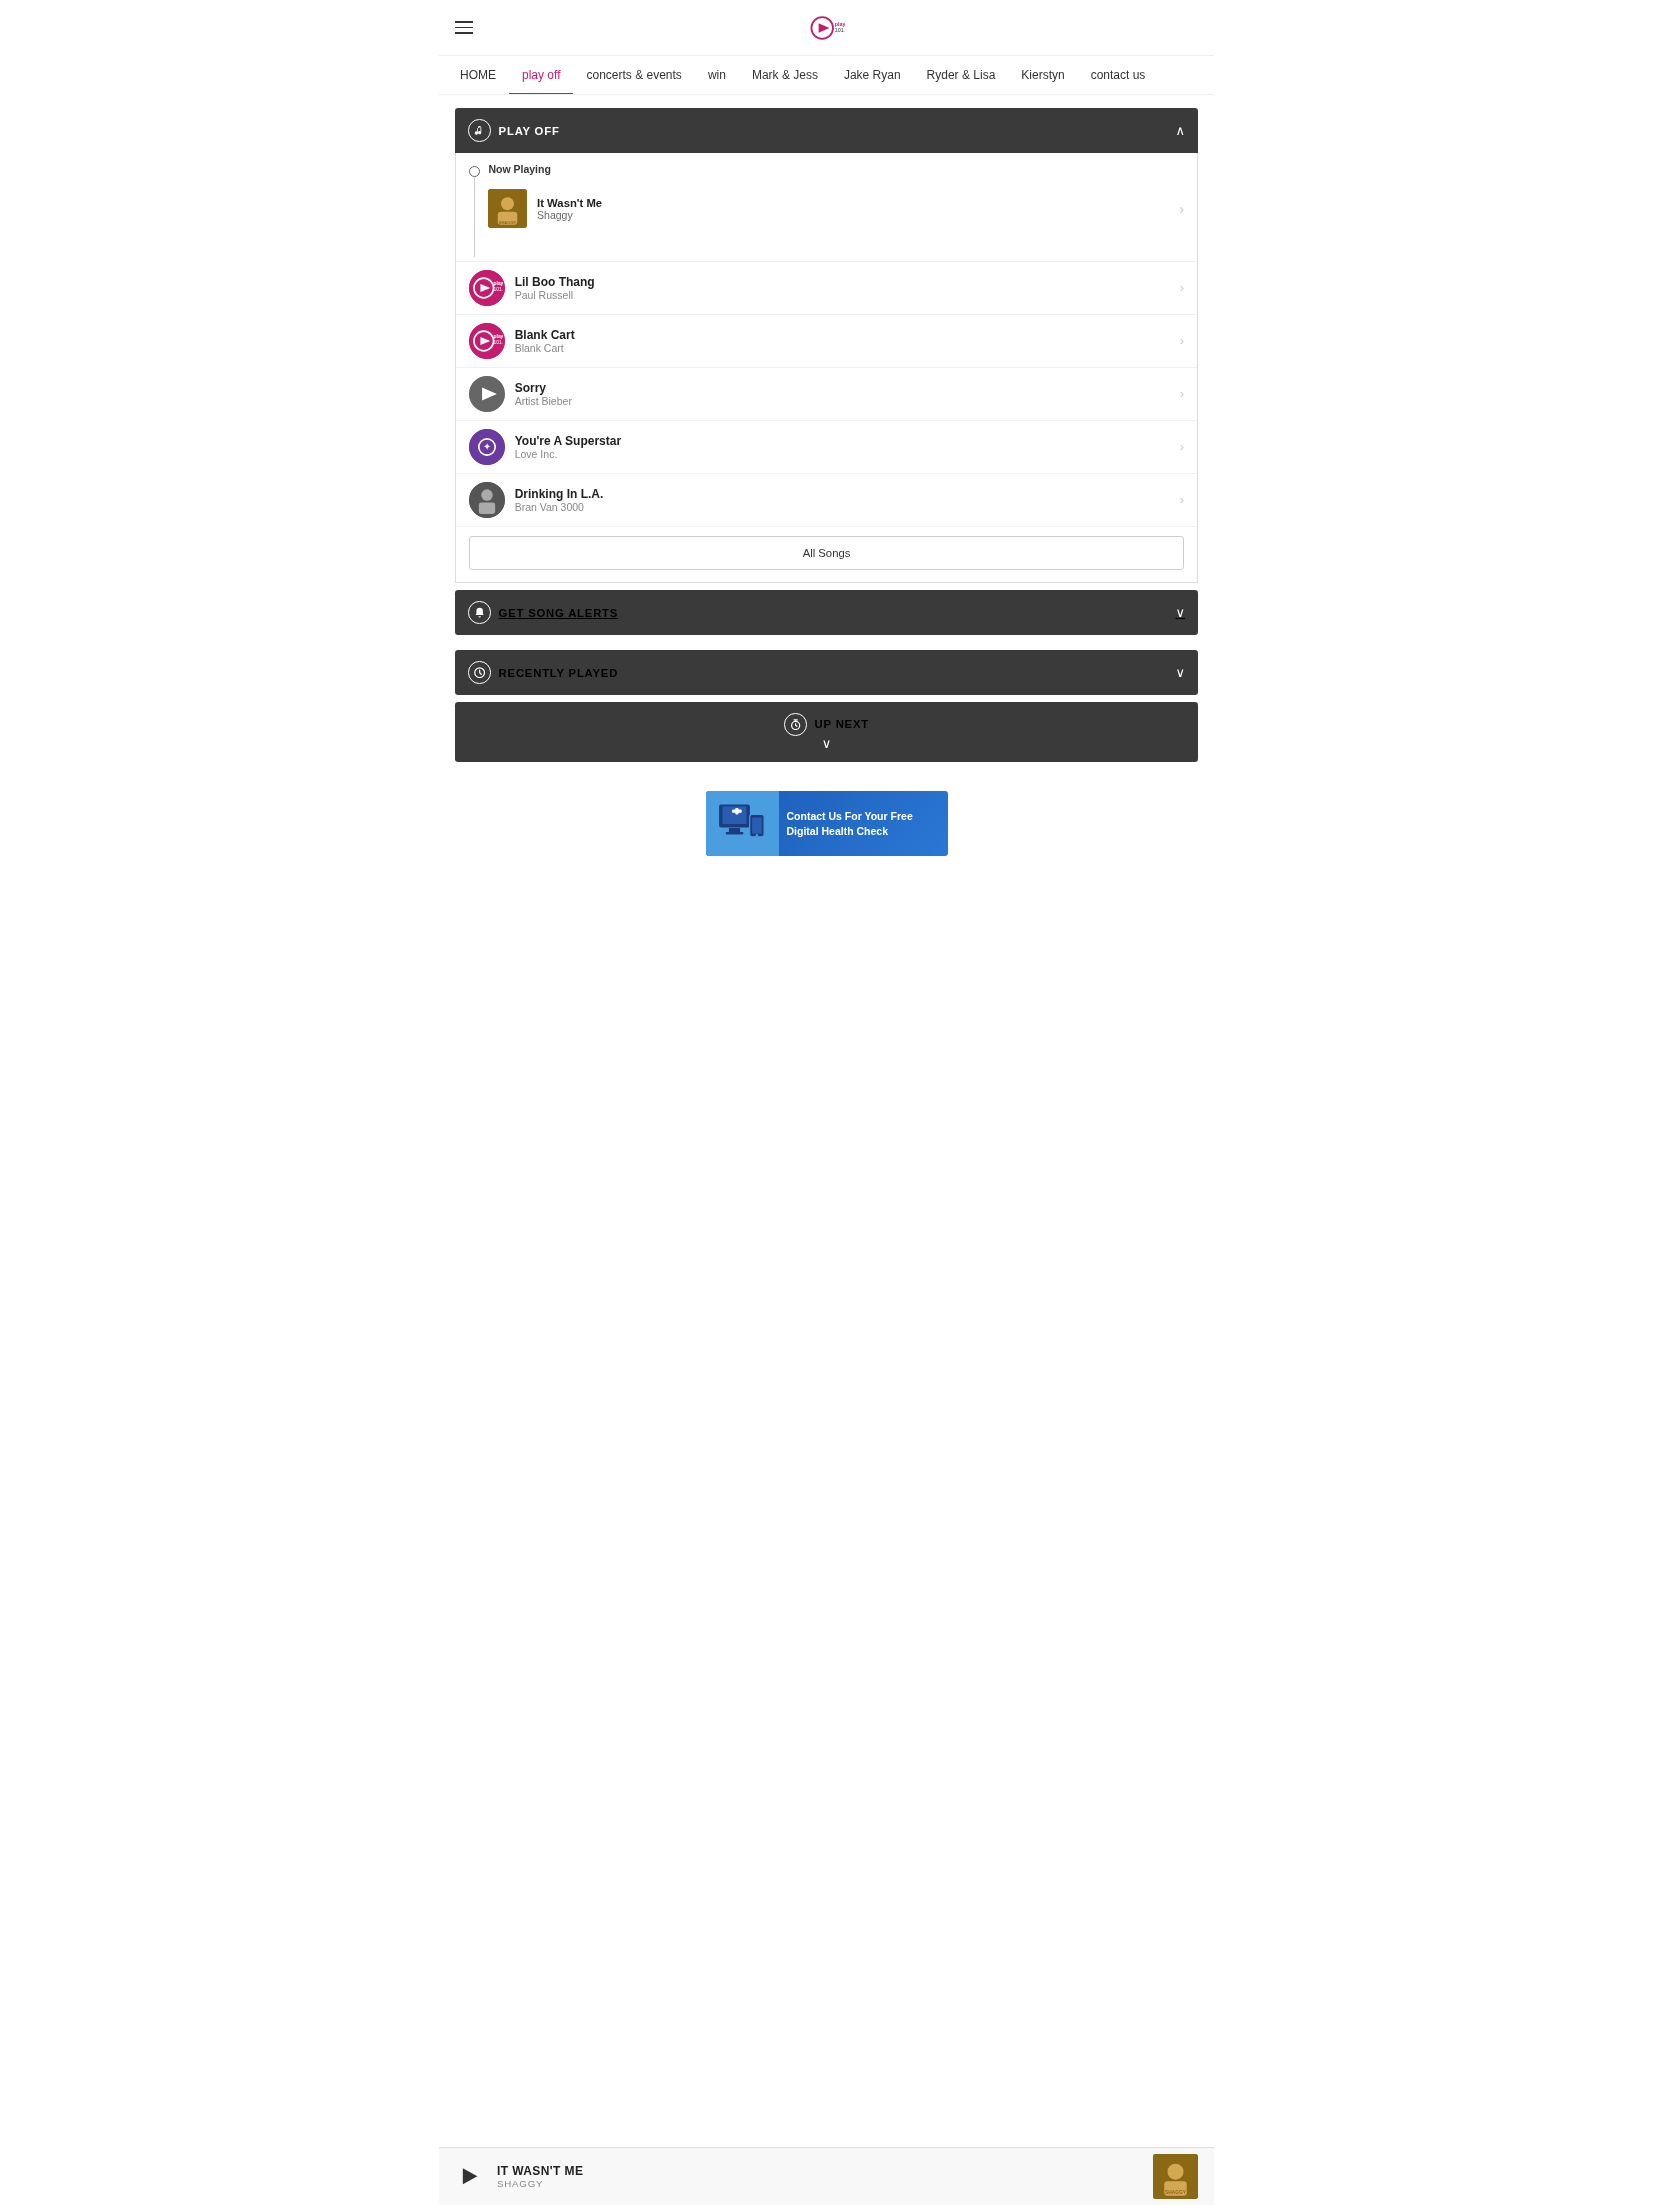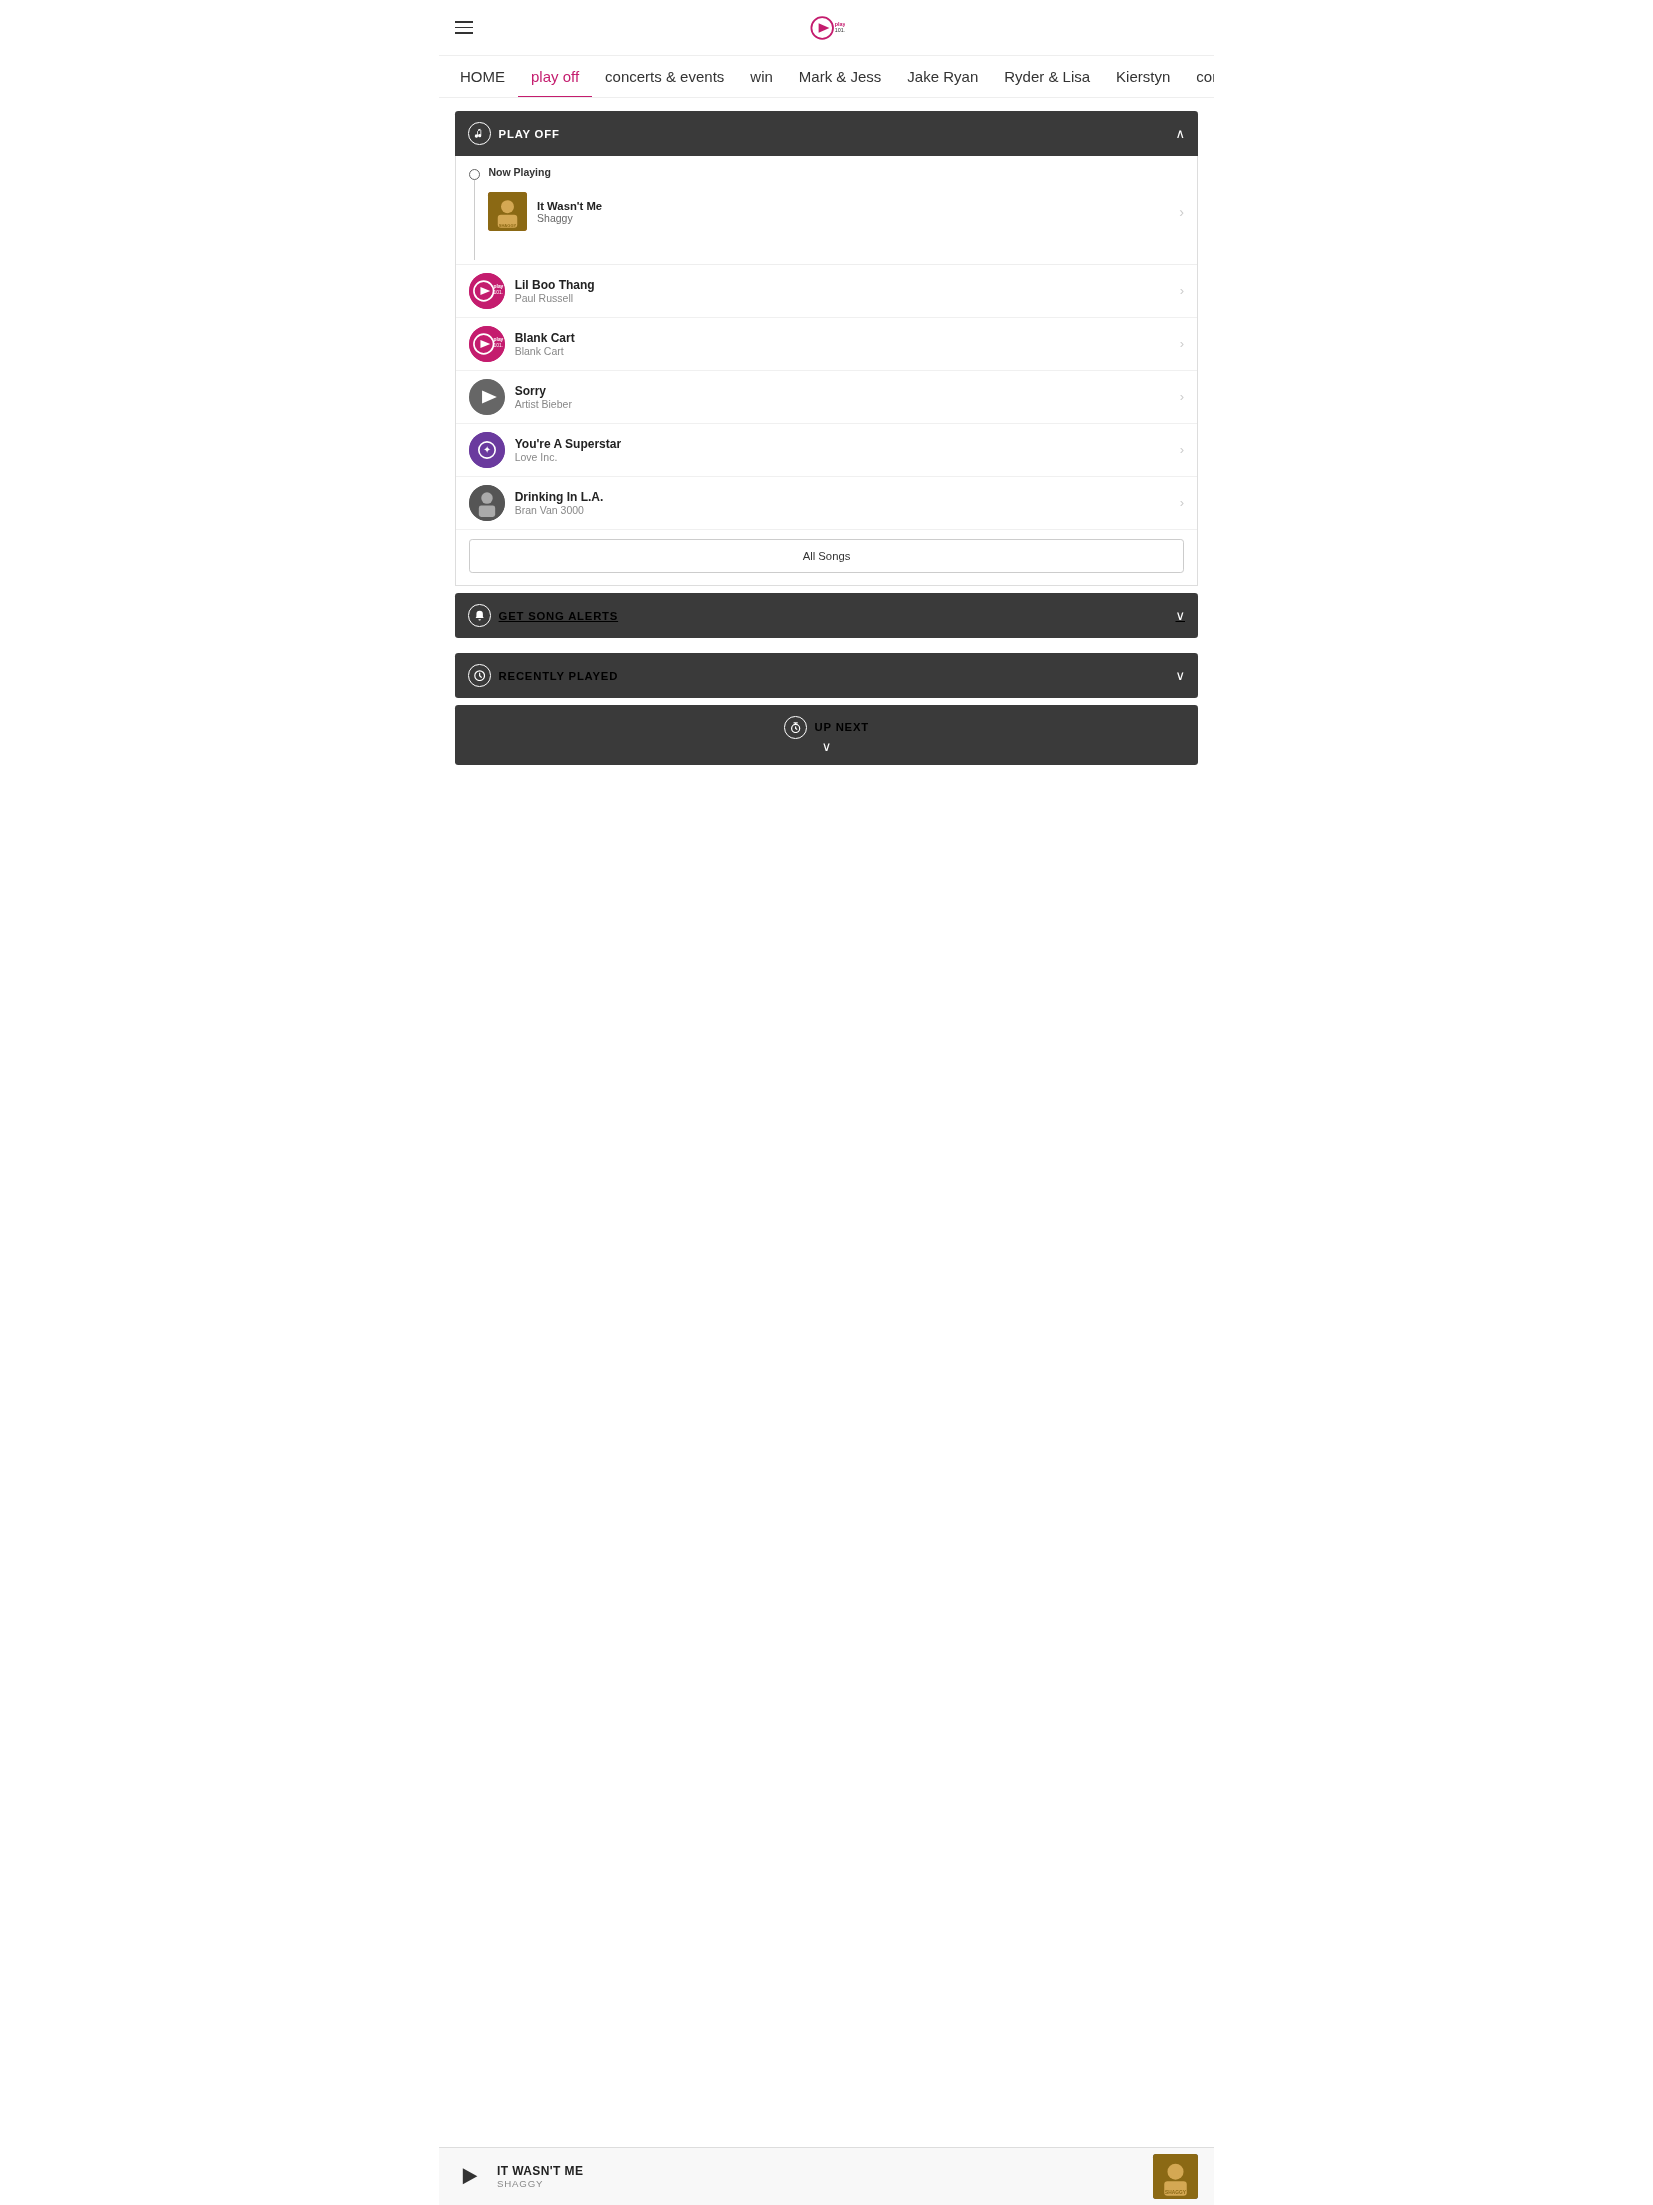--- a/index.html
+++ b/index.html
@@ -42,21 +42,21 @@
     .nav {
       display: flex;
       align-items: center;
       border-bottom: 0.8px solid #eee;
       padding: 0 8px;
       gap: 0;
       overflow-x: auto;
     }
     .nav-item {
       padding: 11.3px 13px;
-      font-size: 15px;
+      font-size: 12px;
       color: #333;
       cursor: pointer;
       white-space: nowrap;
       text-decoration: none;
     }
     .nav-item.active {
       color: #c41c6e;
       border-bottom: 1.6px solid #c41c6e;
     }
 
@@ -589,20 +589,41 @@
           <circle cx="7" cy="8" r="5" fill="none" stroke="white" stroke-width="1.5"></circle>
           <path d="M7 3V1M5 1h4" stroke="white" stroke-width="1.5" stroke-linecap="round" fill="none"></path>
           <path d="M7 6v2l1.5 1" stroke="white" stroke-width="1.5" stroke-linecap="round" fill="none"></path>
         </svg>
       </div>
       <span class="section-title">UP NEXT</span>
     </div>
     <span class="chevron">∨</span>
   </div>
 
+  <div style="display:flex; justify-content:center; margin:16px 0 65px;">
+    <div class="ad-banner">
+      <div class="ad-image">
+        <svg width="57" height="48" viewBox="0 0 70 60">
+
+          <rect x="5" y="5" width="40" height="30" rx="3" fill="#1a3d80" stroke="#4a9ee0" stroke-width="1.5"></rect>
+          <rect x="10" y="8" width="30" height="22" fill="#2a5cb0"></rect>
+          <rect x="18" y="35" width="14" height="5" fill="#1a3d80"></rect>
+          <rect x="14" y="40" width="22" height="3" rx="1" fill="#1a3d80"></rect>
+
+          <rect x="44" y="18" width="18" height="28" rx="3" fill="#1a3d80" stroke="#4a9ee0" stroke-width="1.5"></rect>
+          <rect x="47" y="22" width="12" height="20" fill="#2a5cb0"></rect>
+          <circle cx="53" cy="44" r="1.5" fill="#4a9ee0"></circle>
+
+          <rect x="22" y="12" width="12" height="4" rx="1" fill="white"></rect>
+          <rect x="26" y="10" width="4" height="8" rx="1" fill="white"></rect>
+        </svg>
+      </div>
+      <div class="ad-text">Contact Us For Your Free Digital Health Check</div>
+    </div>
+  </div>
 
 </div>
 
 <div class="player-bar">
   <div class="player-play-btn">
     <svg width="22.6" height="22.6" viewBox="0 0 28 28">
       <polygon points="6,4 24,14 6,24" fill="#333"></polygon>
     </svg>
   </div>
   <div class="player-track-info">

